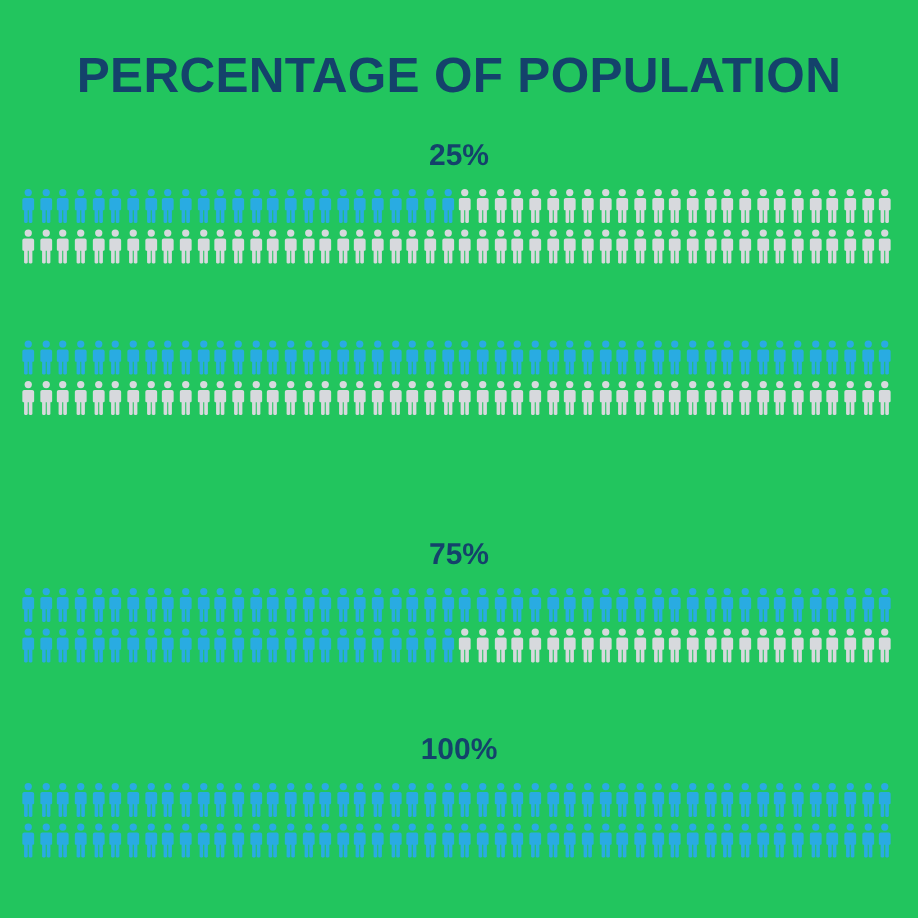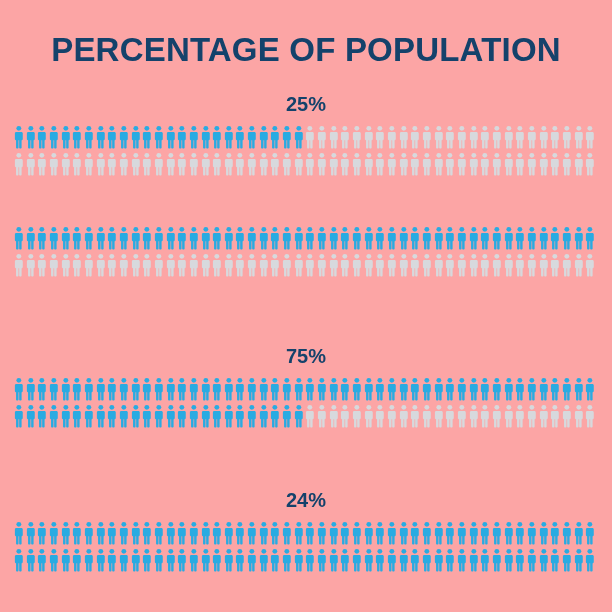--- a/index.html
+++ b/index.html
@@ -13,21 +13,21 @@
     height: 612px;
     overflow: hidden;
     font-family: "Liberation Sans", sans-serif;
     -webkit-font-smoothing: antialiased;
   }
 
   #chart-root {
     position: relative;
     width: 612px;
     height: 612px;
-    background: #fca5a5;
+    background: #22c55e;
   }
 
   .chart-title {
     position: absolute;
     top: 30px;
     left: 0;
     width: 612px;
     text-align: center;
     font-size: 33px;
     font-weight: bold;
@@ -73,21 +73,21 @@
   }
   .person svg {
     display: block;
     width: 11.66px;
     height: 24px;
   }
 
   
   #group-25  { top: 92px; }
   #group-50  { top: 226px; }
-  #group-75  { top: 344px; }
+  #group-75  { top: 358px; }
   #group-100 { top: 488px; }
 </style>
 </head>
 <body>
 
 <div id="chart-root">
 
   <div class="chart-title">PERCENTAGE OF POPULATION</div>
 
   <div class="group" id="group-25">
@@ -1007,21 +1007,21 @@
               <circle cx="6" cy="3.1" r="2.5" fill="#d7d9dd"></circle>
               <path fill="#d7d9dd" d="M3.3 6.9h5.4c0.75 0 1.35 0.6 1.35 1.35v6.1c0 0.5-0.4 0.9-0.9 0.9h-0.3v7.9c0 0.45-0.36 0.8-0.8 0.8h-0.9c-0.44 0-0.8-0.35-0.8-0.8v-7.9h-0.7v7.9c0 0.45-0.36 0.8-0.8 0.8h-0.9c-0.44 0-0.8-0.35-0.8-0.8v-7.9h-0.3c-0.5 0-0.9-0.4-0.9-0.9v-6.1c0-0.75 0.6-1.35 1.35-1.35z"></path>
             </svg></span><span class="person"><svg viewBox="0 0 12 24" xmlns="http://www.w3.org/2000/svg" aria-hidden="true">
               <circle cx="6" cy="3.1" r="2.5" fill="#d7d9dd"></circle>
               <path fill="#d7d9dd" d="M3.3 6.9h5.4c0.75 0 1.35 0.6 1.35 1.35v6.1c0 0.5-0.4 0.9-0.9 0.9h-0.3v7.9c0 0.45-0.36 0.8-0.8 0.8h-0.9c-0.44 0-0.8-0.35-0.8-0.8v-7.9h-0.7v7.9c0 0.45-0.36 0.8-0.8 0.8h-0.9c-0.44 0-0.8-0.35-0.8-0.8v-7.9h-0.3c-0.5 0-0.9-0.4-0.9-0.9v-6.1c0-0.75 0.6-1.35 1.35-1.35z"></path>
             </svg></span></div>
     </div>
   </div>
 
   <div class="group" id="group-100">
-    <div class="group-label">24%</div>
+    <div class="group-label">100%</div>
     <div class="pictogram-rows">
       <div class="picto-row"><span class="person"><svg viewBox="0 0 12 24" xmlns="http://www.w3.org/2000/svg" aria-hidden="true">
               <circle cx="6" cy="3.1" r="2.5" fill="#29abe2"></circle>
               <path fill="#29abe2" d="M3.3 6.9h5.4c0.75 0 1.35 0.6 1.35 1.35v6.1c0 0.5-0.4 0.9-0.9 0.9h-0.3v7.9c0 0.45-0.36 0.8-0.8 0.8h-0.9c-0.44 0-0.8-0.35-0.8-0.8v-7.9h-0.7v7.9c0 0.45-0.36 0.8-0.8 0.8h-0.9c-0.44 0-0.8-0.35-0.8-0.8v-7.9h-0.3c-0.5 0-0.9-0.4-0.9-0.9v-6.1c0-0.75 0.6-1.35 1.35-1.35z"></path>
             </svg></span><span class="person"><svg viewBox="0 0 12 24" xmlns="http://www.w3.org/2000/svg" aria-hidden="true">
               <circle cx="6" cy="3.1" r="2.5" fill="#29abe2"></circle>
               <path fill="#29abe2" d="M3.3 6.9h5.4c0.75 0 1.35 0.6 1.35 1.35v6.1c0 0.5-0.4 0.9-0.9 0.9h-0.3v7.9c0 0.45-0.36 0.8-0.8 0.8h-0.9c-0.44 0-0.8-0.35-0.8-0.8v-7.9h-0.7v7.9c0 0.45-0.36 0.8-0.8 0.8h-0.9c-0.44 0-0.8-0.35-0.8-0.8v-7.9h-0.3c-0.5 0-0.9-0.4-0.9-0.9v-6.1c0-0.75 0.6-1.35 1.35-1.35z"></path>
             </svg></span><span class="person"><svg viewBox="0 0 12 24" xmlns="http://www.w3.org/2000/svg" aria-hidden="true">
               <circle cx="6" cy="3.1" r="2.5" fill="#29abe2"></circle>
               <path fill="#29abe2" d="M3.3 6.9h5.4c0.75 0 1.35 0.6 1.35 1.35v6.1c0 0.5-0.4 0.9-0.9 0.9h-0.3v7.9c0 0.45-0.36 0.8-0.8 0.8h-0.9c-0.44 0-0.8-0.35-0.8-0.8v-7.9h-0.7v7.9c0 0.45-0.36 0.8-0.8 0.8h-0.9c-0.44 0-0.8-0.35-0.8-0.8v-7.9h-0.3c-0.5 0-0.9-0.4-0.9-0.9v-6.1c0-0.75 0.6-1.35 1.35-1.35z"></path>

